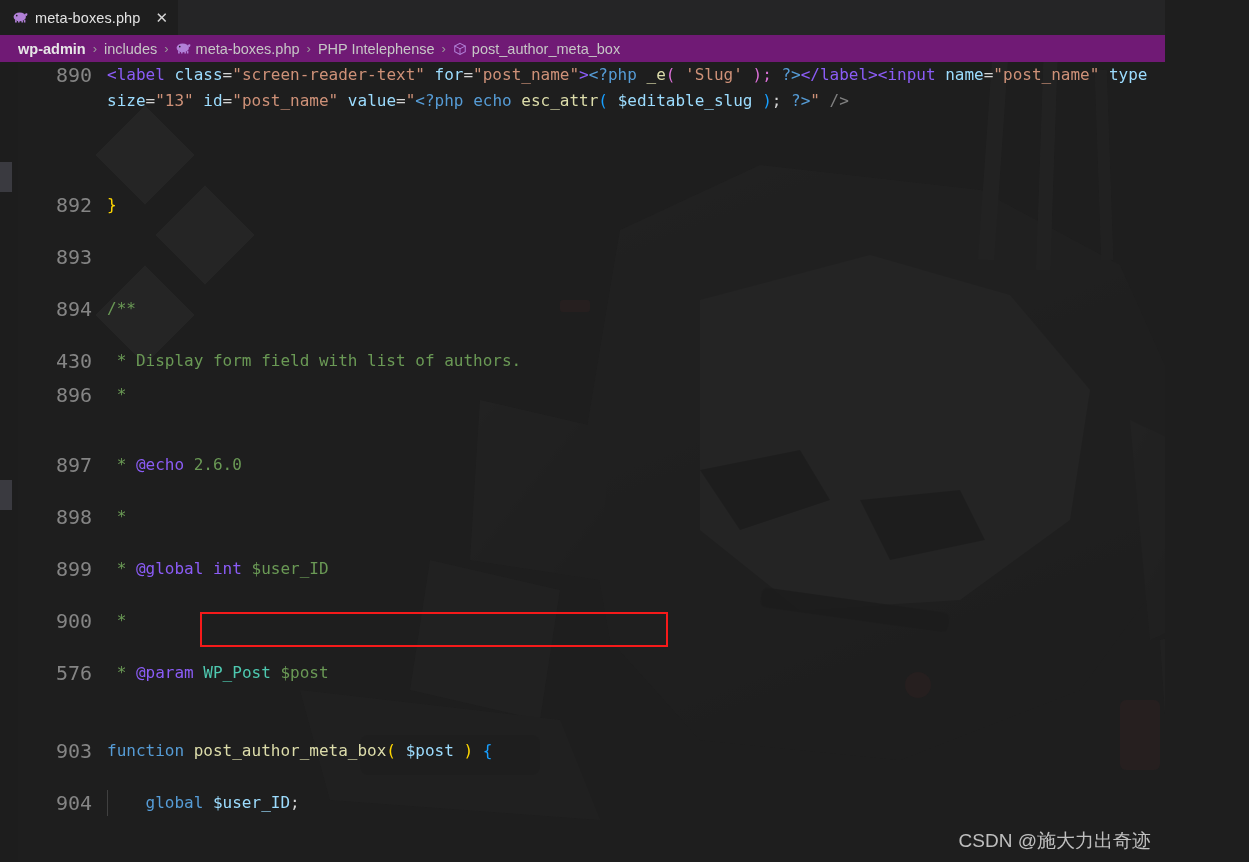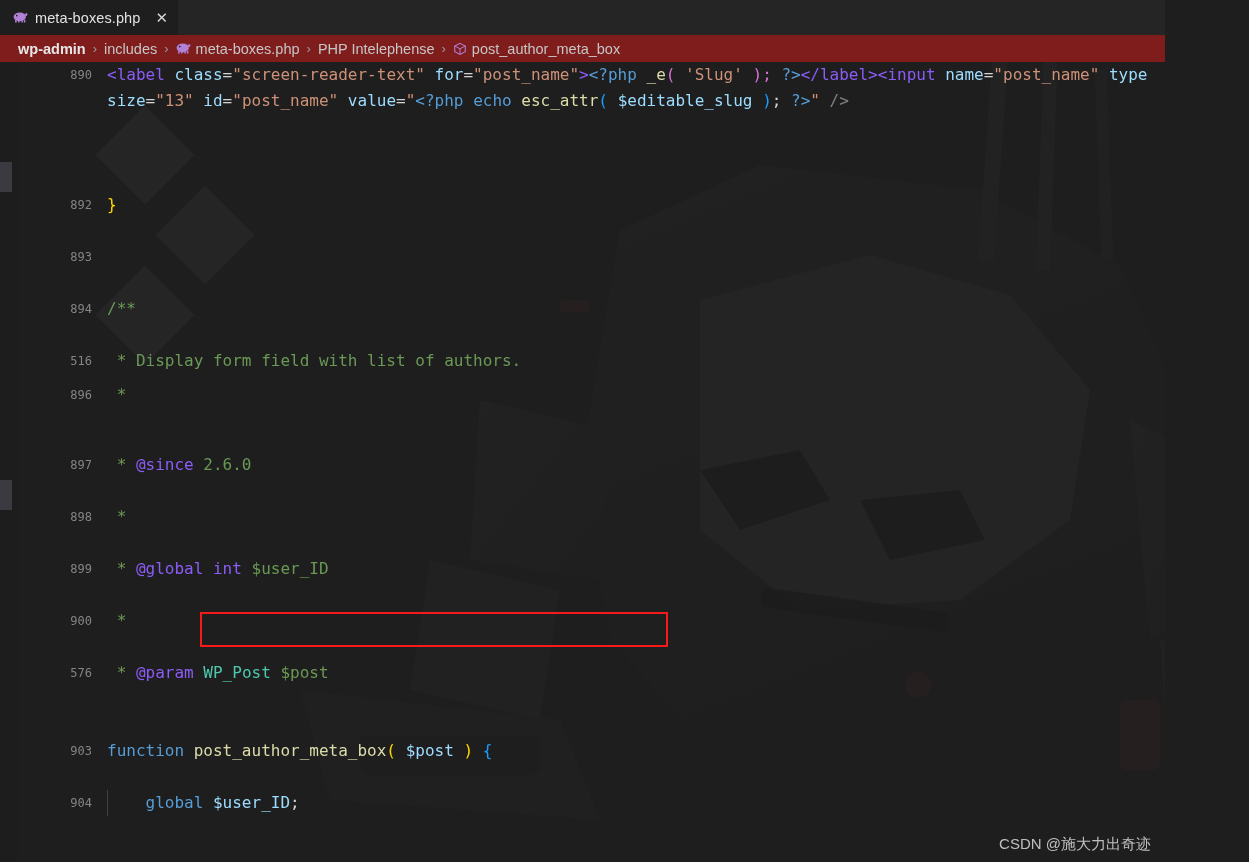--- a/index.html
+++ b/index.html
@@ -61,21 +61,21 @@
     margin-left: 8px;
     cursor: pointer;
     font-family: "Liberation Sans", sans-serif;
   }
   .php-ico { width: 15px; height: 15px; display:block; }
 
   
   .breadcrumb {
     position: absolute; left: 0; top: 35px;
     width: 1249px; height: 27px;
-    background: #7f1d1d;
+    background: #701a75;
     display: flex; align-items: center;
     padding-left: 18px;
     gap: 0px;
     z-index: 5;
     font-size: 14.5px;
     white-space: nowrap;
   }
   .crumb {
     color: #c6c6c6;
     display: inline-flex; align-items: center; gap: 5px;
@@ -122,21 +122,21 @@
     line-height: 26px;
   }
   .row.h2 { height: 52px; }
 
   .gutter {
     position: absolute;
     left: 0; top: 0;
     width: 92px;
     text-align: right;
     color: #858585;
-    font-size: 12px;
+    font-size: 20px;
     font-family: "DejaVu Sans Mono", monospace;
     line-height: 26px;
   }
 
   .code {
     position: absolute;
     left: 107px; top: 0;
     color: #d4d4d4;
     font-family: "DejaVu Sans Mono", monospace;
     font-size: 16px;
@@ -179,21 +179,21 @@
   .c-brace3{ color: #179fff; }
   .c-type  { color: #4ec9b0; }
   .c-grey  { color: #808080; }
   .c-phptag{ color: #569cd6; }
 
   
   .watermark {
     position: absolute;
     right: 14px; bottom: 8px;
     color: #cdcdcd;
-    font-size: 15px;
+    font-size: 19px;
     font-family: "Liberation Sans", sans-serif;
     z-index: 12;
     opacity: .92;
     white-space: nowrap;
   }
 </style>
 </head>
 <body>
 
 <div id="app">
@@ -345,32 +345,32 @@
         <span class="gutter">893</span>
         <span class="code"></span>
       </div>
 
       <div class="row" style="top:130px">
         <span class="gutter">894</span>
         <span class="code c-com">/**</span>
       </div>
 
       <div class="row" style="top:156px">
-        <span class="gutter">516</span>
+        <span class="gutter">430</span>
         <span class="code c-com"> * Display form field with list of authors.</span>
       </div>
 
       <div class="row" style="top:164px">
         <span class="gutter">896</span>
         <span class="code c-com"> *</span>
       </div>
 
       <div class="row" style="top:208px">
         <span class="gutter">897</span>
-        <span class="code"><span class="c-com"> * </span><span class="c-tag">@since</span><span class="c-com"> 2.6.0</span></span>
+        <span class="code"><span class="c-com"> * </span><span class="c-tag">@echo</span><span class="c-com"> 2.6.0</span></span>
       </div>
 
       <div class="row" style="top:234px">
         <span class="gutter">898</span>
         <span class="code c-com"> *</span>
       </div>
 
       <div class="row" style="top:260px">
         <span class="gutter">899</span>
         <span class="code"><span class="c-com"> * </span><span class="c-tag">@global</span><span class="c-com"> </span><span class="c-tag">int</span><span class="c-com"> $user_ID</span></span>

